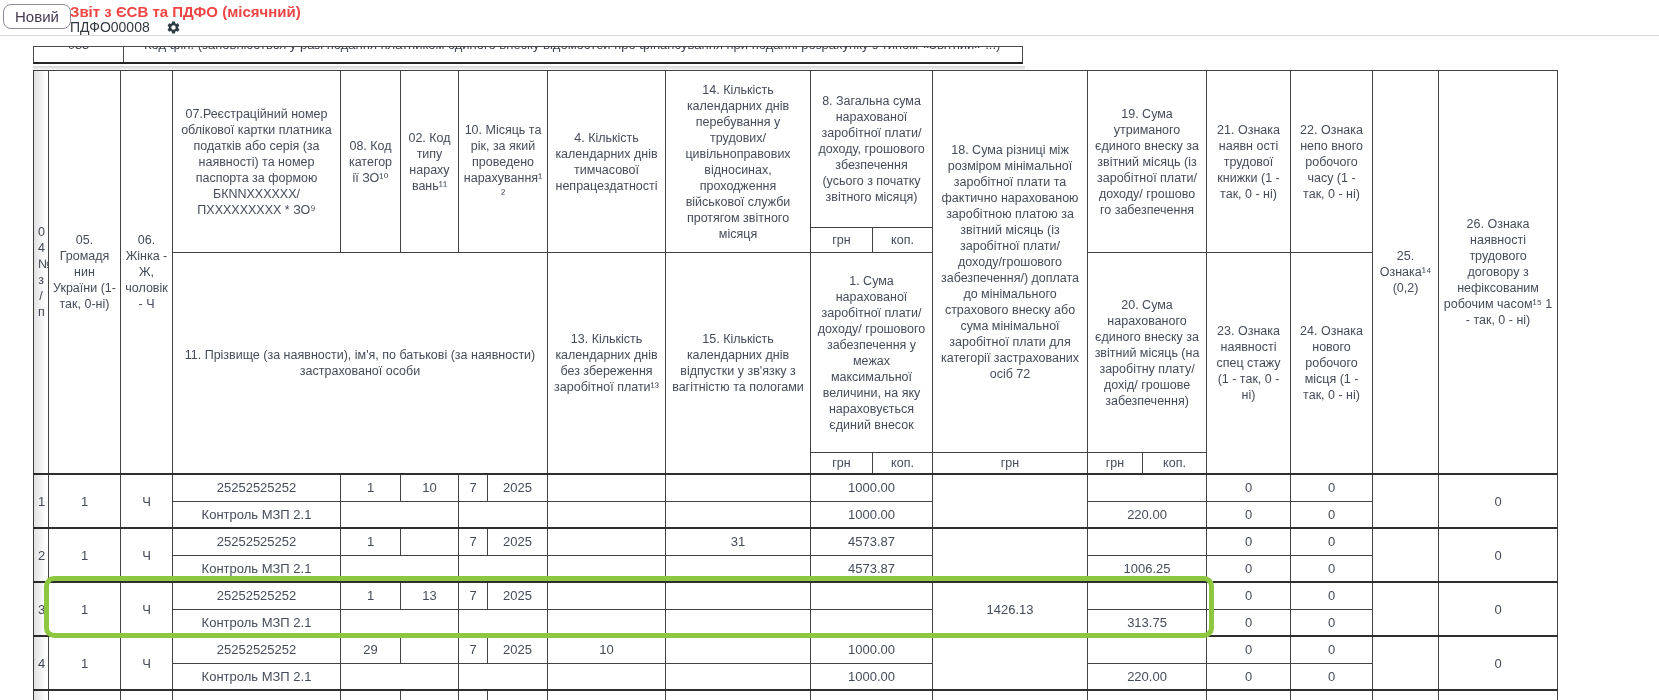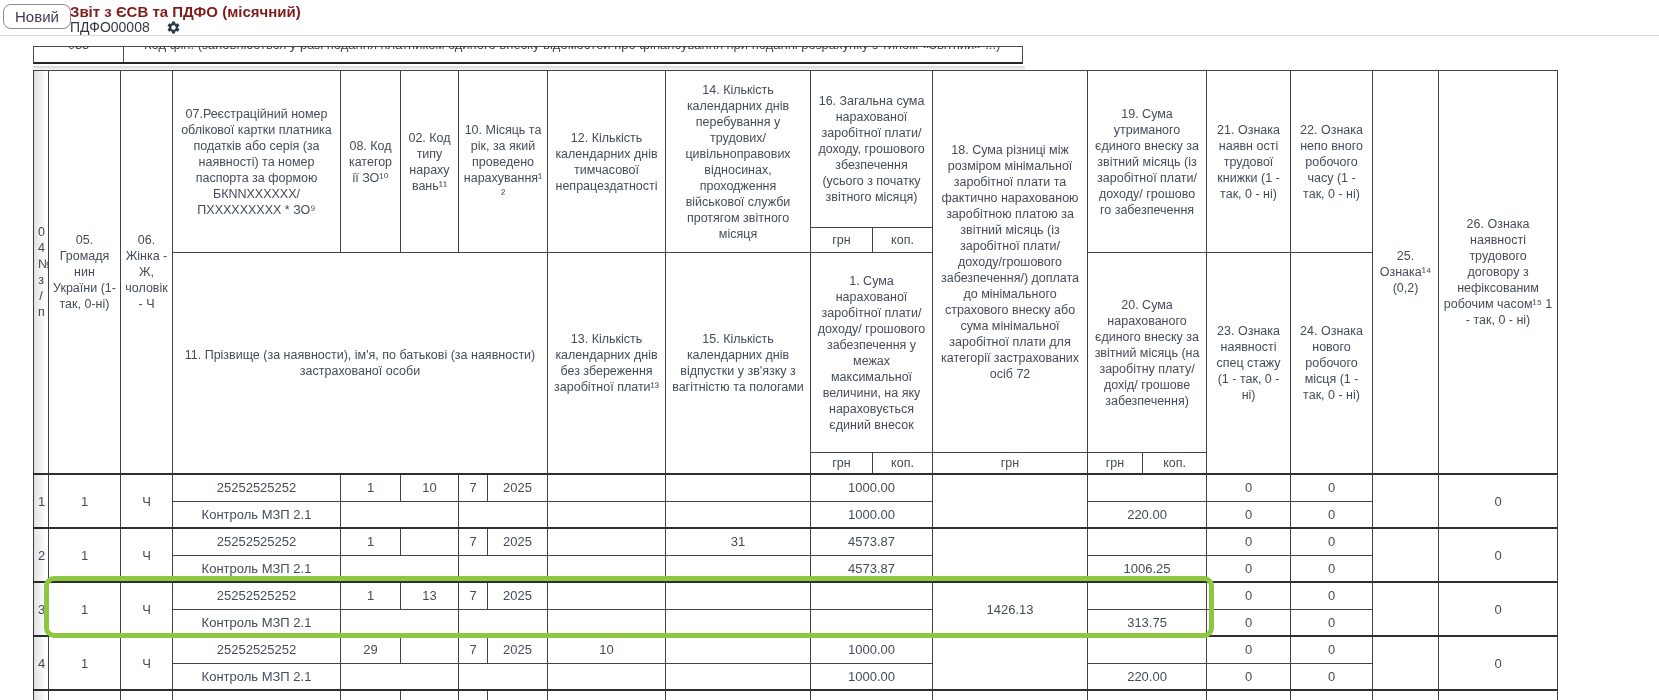--- a/index.html
+++ b/index.html
@@ -3,21 +3,21 @@
 <meta charset="utf-8">
 <style>
   * { margin:0; padding:0; box-sizing:border-box; }
   body { background:#fff; font-family:"Liberation Sans","DejaVu Sans",sans-serif; }
   .page { position:relative; width:1659px; height:700px; overflow:hidden; background:#fff; color:#454c59; }
 
   
   .topbar { position:absolute; left:0; top:0; width:100%; height:35px; background:#fff; }
   .new-btn { position:absolute; left:3px; top:4px; padding:3px 11px; font-size:15px; color:#44384f;
              background:#fff; border:1.5px solid #90899b; border-radius:8px; font-family:inherit; cursor:pointer; }
-  .doc-title { position:absolute; left:70px; top:3px; font-size:15px; font-weight:600; color:#7f1d1d; line-height:17px; }
+  .doc-title { position:absolute; left:70px; top:3px; font-size:15px; font-weight:600; color:#ef4444; line-height:17px; }
   .doc-sub { position:absolute; left:70px; top:19px; font-size:14px; color:#32383f; line-height:16px; display:flex; align-items:center; gap:16px; }
   .gear { width:15px; height:15px; display:inline-block; cursor:pointer; }
   .rule { position:absolute; left:0; top:35px; width:100%; height:1px; background:#d9d9d9; }
 
   
   .clipped-row { position:absolute; left:33px; top:46px; width:990px; height:18px;
                  border:1px solid #4a4a4a; border-bottom:2px solid #242424; display:flex; overflow:hidden; background:#fff; }
   .clipped-row .code-cell { position:relative; width:90px; border-right:1px solid #4a4a4a; overflow:hidden; flex:none; }
   .clipped-row .text-cell { position:relative; flex:1; overflow:hidden; }
   .clip-text { position:absolute; top:-10px; white-space:nowrap; font-size:13px; color:#3d4450; line-height:16px; }
@@ -100,23 +100,23 @@
       </colgroup>
       <thead>
         <tr class="hA">
           <th rowspan="4">04 № з/п</th>
           <th rowspan="4">05. Громадя нин України (1-так, 0-ні)</th>
           <th rowspan="4">06. Жінка - Ж, чоловік - Ч</th>
           <th rowspan="2">07.Реєстраційний номер облікової картки платника податків або серія (за наявності) та номер паспорта за формою БКNNХХХХХХ/ ПХХХХХХХХХ * ЗО⁹</th>
           <th rowspan="2">08. Код категор ії ЗО¹⁰</th>
           <th rowspan="2">02. Код типу нараху вань¹¹</th>
           <th rowspan="2" colspan="2">10. Місяць та рік, за який проведено нарахування¹²</th>
-          <th rowspan="2">12. Кількість календарних днів тимчасової непрацездатності</th>
+          <th rowspan="2">4. Кількість календарних днів тимчасової непрацездатності</th>
           <th rowspan="2">14. Кількість календарних днів перебування у трудових/ цивільноправових відносинах, проходження військової служби протягом звітного місяця</th>
-          <th colspan="2">16. Загальна сума нарахованої заробітної плати/ доходу, грошового збезпечення (усього з початку звітного місяця)</th>
+          <th colspan="2">8. Загальна сума нарахованої заробітної плати/ доходу, грошового збезпечення (усього з початку звітного місяця)</th>
           <th rowspan="3">18. Сума різниці між розміром мінімальної заробітної плати та фактично нарахованою заробітною платою за звітний місяць (із заробітної плати/ доходу/грошового забезпечення/) доплата до мінімального страхового внеску або сума мінімальної заробітної плати для категорії застрахованих осіб 72</th>
           <th rowspan="2" colspan="2">19. Сума утриманого єдиного внеску за звітний місяць (із заробітної плати/ доходу/ грошово го забезпечення</th>
           <th rowspan="2">21. Ознака наявн ості трудової книжки (1 - так, 0 - ні)</th>
           <th rowspan="2">22. Ознака непо вного робочого часу (1 - так, 0 - ні)</th>
           <th rowspan="4">25. Ознака¹⁴ (0,2)</th>
           <th rowspan="4">26. Ознака наявності трудового договору з нефіксованим робочим часом¹⁵ 1 - так, 0 - ні)</th>
         </tr>
         <tr class="hB">
           <th>грн</th>
           <th>коп.</th>

